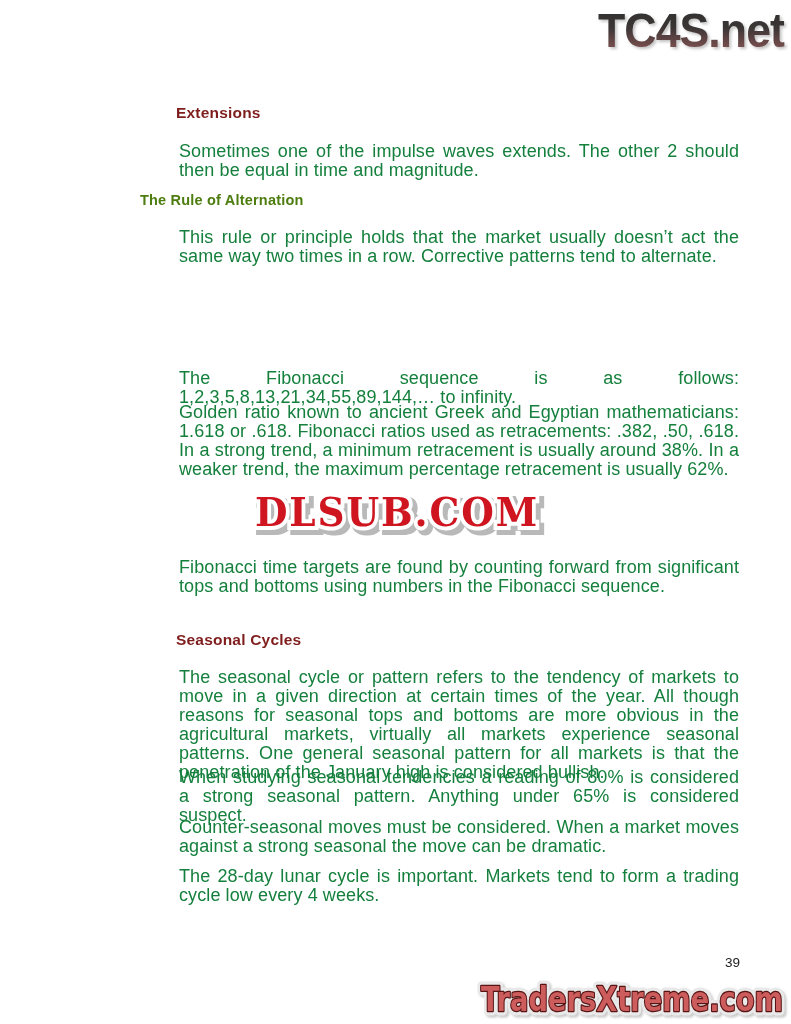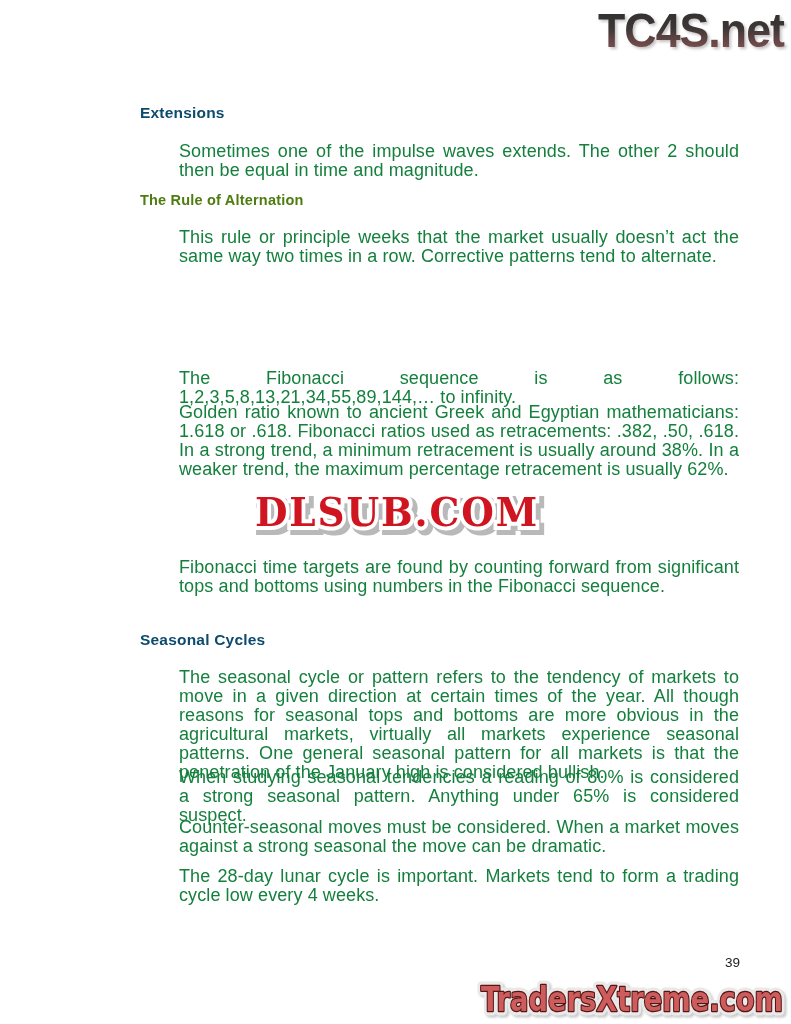--- a/index.html
+++ b/index.html
@@ -12,21 +12,21 @@
     overflow: hidden;
   }
   .abs { position: absolute; }
   .heading {
     left: 140px;
     width: 560px;
     font-size: 15.5px;
     font-weight: bold;
     letter-spacing: 0.2px;
   }
-  .heading-blue { color: #0c4a6e; }
+  .heading-blue { color: #7f1d1d; margin-left: 36px; }
   .heading-black { color: #4d7c0f; font-size: 14.5px; }
   .para {
     left: 140px;
     width: 560px;
     font-size: 18px;
     line-height: 19px;
     color: #15803d;
     text-align: justify;
     letter-spacing: 0.1px;
     margin-left: 39px;
@@ -75,21 +75,21 @@
         </linearGradient>
       </defs>
       <text class="tc4s-text" x="0" y="44" fill="url(#tc4sGrad)" textLength="186" lengthAdjust="spacingAndGlyphs">TC4S.net</text>
     </svg>
   </div>
 
   <div class="abs heading heading-blue" style="top:104px">Extensions</div>
   <div class="abs para" style="top:142px">Sometimes one of the impulse waves extends.  The other 2 should then be equal in time and magnitude.</div>
 
   <div class="abs heading heading-black" style="top:192px">The Rule of Alternation</div>
-  <div class="abs para" style="top:228px">This rule or principle weeks that the market usually doesn’t act the same way two times in a row.  Corrective patterns tend to alternate.</div>
+  <div class="abs para" style="top:228px">This rule or principle holds that the market usually doesn’t act the same way two times in a row.  Corrective patterns tend to alternate.</div>
 
   <div class="abs para" style="top:369px">The Fibonacci sequence is as follows: 1,2,3,5,8,13,21,34,55,89,144,… to infinity.</div>
   <div class="abs para" style="top:403px">Golden ratio known to ancient Greek and Egyptian mathematicians: 1.618 or .618. Fibonacci ratios used as retracements: .382, .50, .618.  In a strong trend, a minimum retracement is usually around 38%. In a weaker trend, the maximum percentage retracement is usually 62%.</div>
 
   <div class="abs dlsub-wrap">
     <svg class="logo-svg" width="300" height="56" viewBox="0 0 300 56">
       <text class="dlsub-text" x="5" y="43" fill="#b9b9b9" stroke="#b9b9b9" stroke-width="10" paint-order="stroke" transform="translate(4,4)" textLength="284" lengthAdjust="spacingAndGlyphs">DLSUB.COM</text>
       <text class="dlsub-text" x="5" y="43" fill="#cf1520" stroke="#ffffff" stroke-width="8" paint-order="stroke" textLength="284" lengthAdjust="spacingAndGlyphs">DLSUB.COM</text>
     </svg>
   </div>

